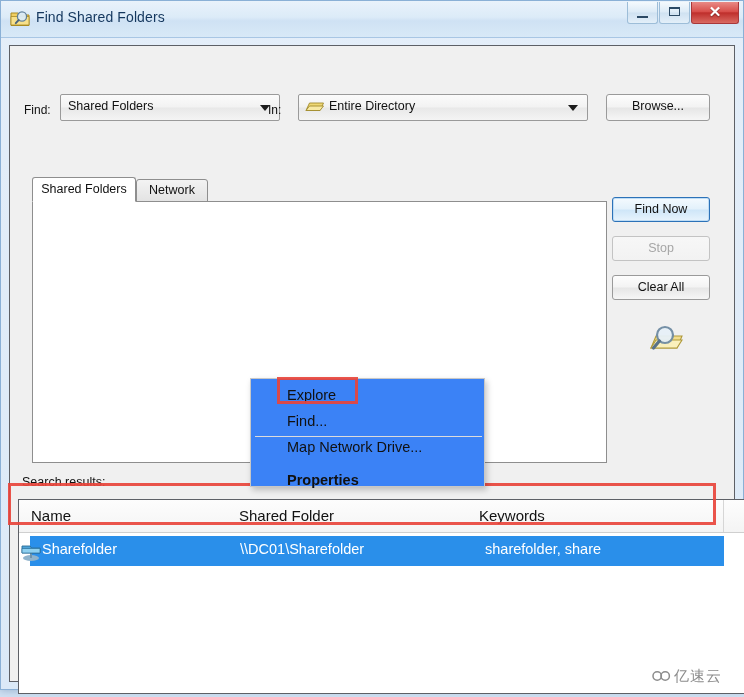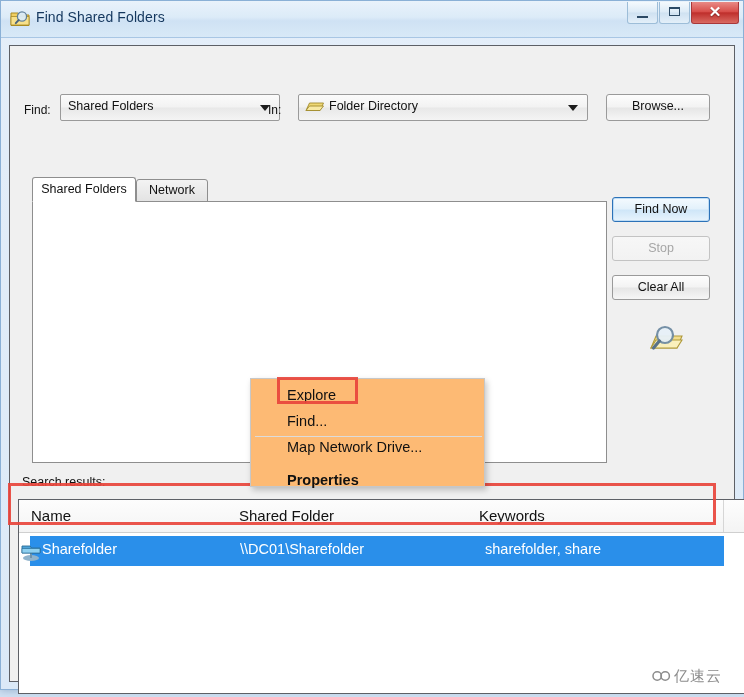--- a/index.html
+++ b/index.html
@@ -353,21 +353,21 @@
     z-index: 20;
   }
 
   
   .ctxmenu {
     position: absolute;
     left: 250px; top: 378px;
     width: 235px;
     height: 109px;
     box-sizing: border-box;
-    background: #fdba74;
+    background: #3b82f6;
     border: 1px solid #c7c7c7;
     box-shadow: 2px 3px 6px rgba(0,0,0,.22);
     z-index: 30;
   }
   .ctx-item {
     position: absolute;
     left: 36px;
     font-size: 14.5px;
     color: #111;
     white-space: nowrap;
@@ -461,21 +461,21 @@
         <span class="combo-text">Shared Folders</span>
         <span class="combo-arrow"></span>
       </div>
 
       <div class="findrow-label" style="left:258px; top:57px;">In:</div>
       <div class="combo" style="left:288px; top:48px; width:290px; height:27px;">
         <svg class="dir-icon" viewBox="0 0 20 15">
           <path d="M1 11.5L4.5 4h14L15 11.5z" fill="#efd874" stroke="#a18b2e" stroke-width=".9"></path>
           <path d="M1 11.5L4.5 7h14L15 11.5z" fill="#f8e9a3" stroke="#a18b2e" stroke-width=".9"></path>
         </svg>
-        <span class="combo-text with-icon">Folder Directory</span>
+        <span class="combo-text with-icon">Entire Directory</span>
         <span class="combo-arrow"></span>
       </div>
 
       <div class="btn" style="left:596px; top:48px; width:104px; height:27px;">Browse...</div>
 
       <div class="tab tab-active" style="left:22px;  top:131px; width:104px; height:25px;">Shared Folders</div>
       <div class="tab tab-inactive" style="left:126px; top:133px; width:72px;  height:23px;">Network</div>
 
       <div class="tabpanel"></div>
 

